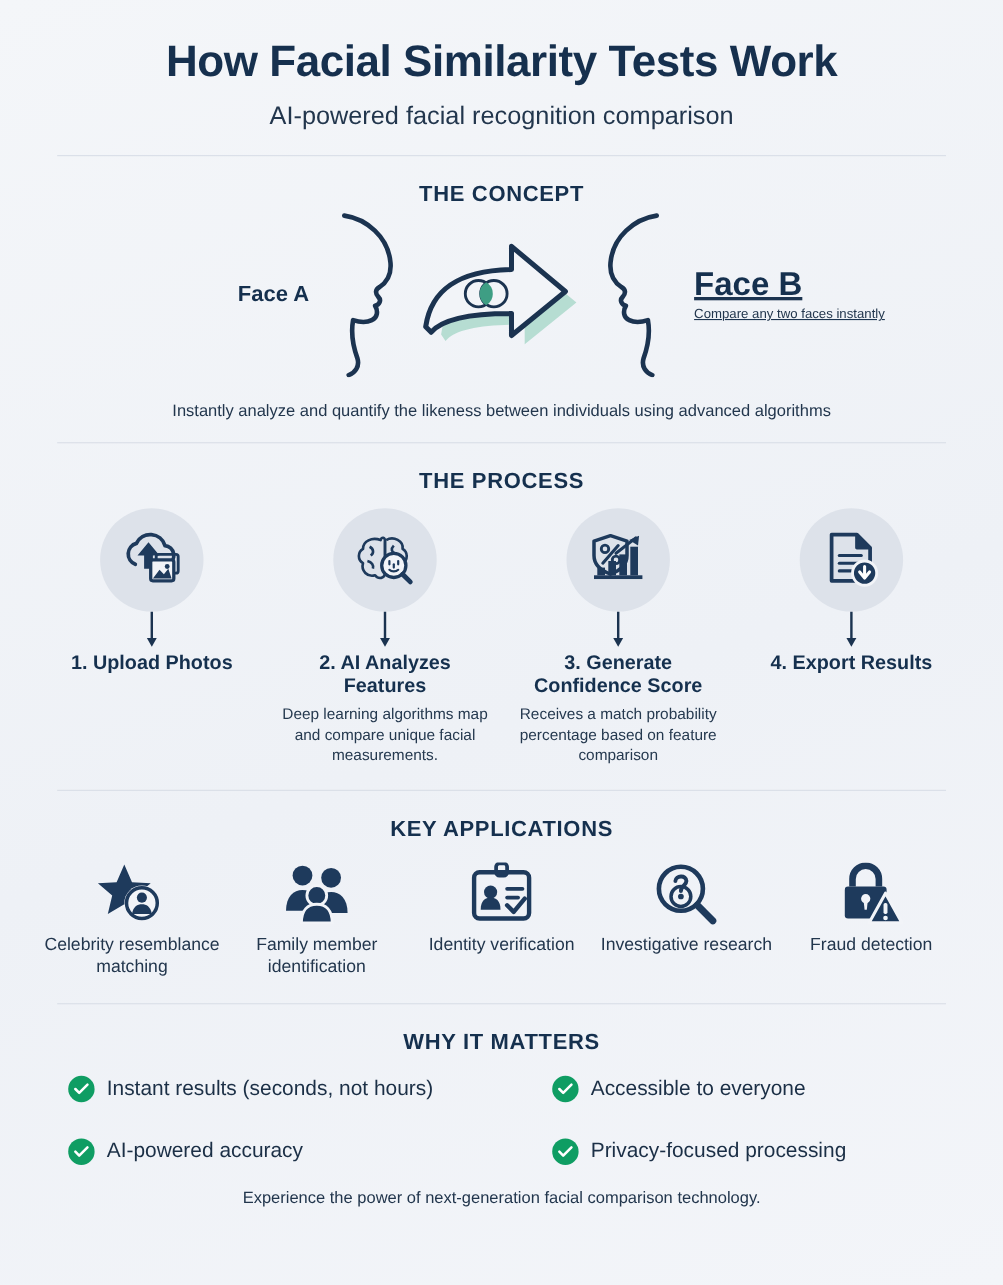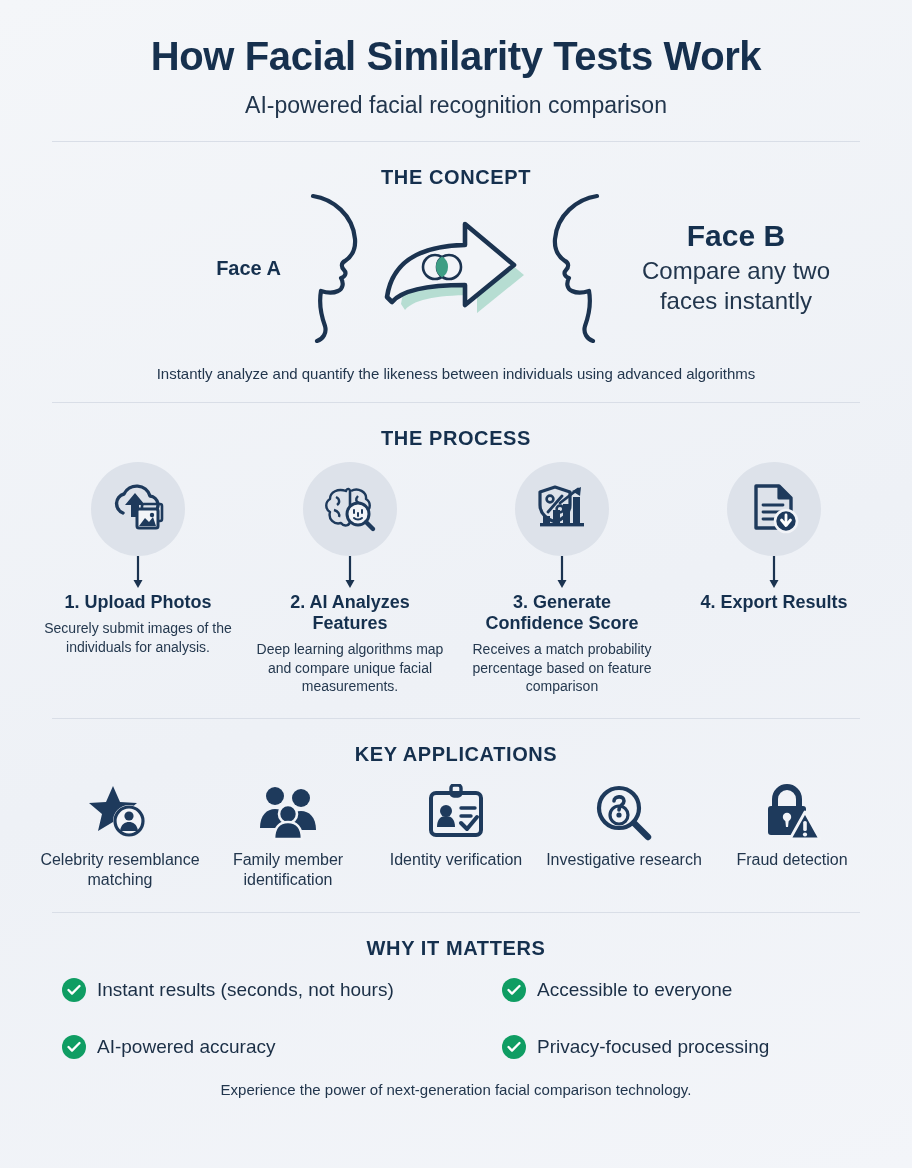--- a/index.html
+++ b/index.html
@@ -41,24 +41,24 @@
   .concept-row{
     display:flex;align-items:center;justify-content:center;
     margin-top:4px;height:150px;
   }
   .face-label-left{
     width:210px;text-align:right;padding-right:14px;
     font-size:20px;font-weight:bold;color:#15304e;
   }
   .concept-visual{width:320px;height:150px;position:relative;}
   .face-label-right{
-    width:210px;text-align:center;padding-left:16px;
+    width:210px;text-align:left;padding-left:16px;text-decoration:underline;
   }
   .face-label-right .fb-title{font-size:30px;font-weight:bold;color:#15304e;line-height:1.05;}
-  .face-label-right .fb-sub{font-size:24px;color:#22364d;line-height:1.25;margin-top:4px;}
+  .face-label-right .fb-sub{font-size:12px;color:#22364d;line-height:1.25;margin-top:4px;}
   .concept-caption{
     text-align:center;font-size:15px;color:#22364d;margin-top:22px;
   }
 
   
   .process-grid{
     display:flex;justify-content:space-between;margin-top:12px;
   }
   .process-step{width:196px;text-align:center;}
   .circle-icon{
@@ -169,21 +169,20 @@
             <rect x="28" y="26" width="21" height="19" rx="2" fill="#f2f4f8" stroke="#1e3a5c" stroke-width="3"></rect>
             <circle cx="43" cy="32" r="2.2" fill="#1e3a5c"></circle>
             <path d="M30 43 L36 35 L40 39 L44 34 L47 43 Z" fill="#1e3a5c"></path>
           </svg>
         </div>
         <svg class="down-arrow" width="16" height="34" viewBox="0 0 16 34">
           <line x1="8" y1="0" x2="8" y2="26" stroke="#1b3350" stroke-width="2.2"></line>
           <path d="M8 32 L3.5 24 L12.5 24 Z" fill="#1b3350"></path>
         </svg>
         <div class="step-title">1. Upload Photos</div>
-        <div class="step-desc">Securely submit images of the individuals for analysis.</div>
       </div>
 
       <div class="process-step">
         <div class="circle-icon">
           <svg width="56" height="52" viewBox="0 0 56 52">
             <g fill="none" stroke="#1e3a5c" stroke-width="2.4" stroke-linejoin="round">
               <path d="M24 8 C16 5 8 9 8 16 C3 19 3 26 8 29 C6 36 12 42 19 40 C22 44 28 43 28 38 L28 9 C28 5 25 5 24 8 Z"></path>
               <path d="M29 8 C36 4 45 9 44 16 C49 19 49 26 44 29 C45 36 39 42 33 40"></path>
               <path d="M28 9 L28 40" stroke-width="2.2"></path>
               <path d="M14 14 C18 16 18 20 15 22"></path>

